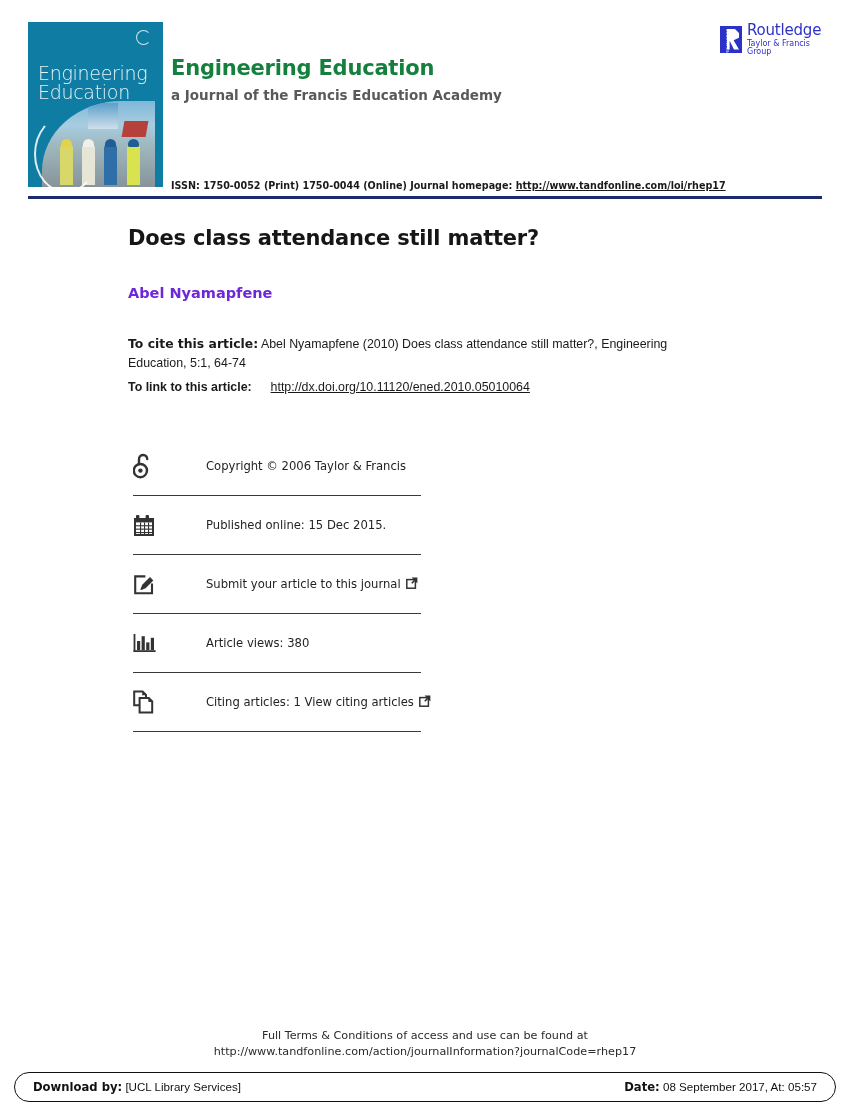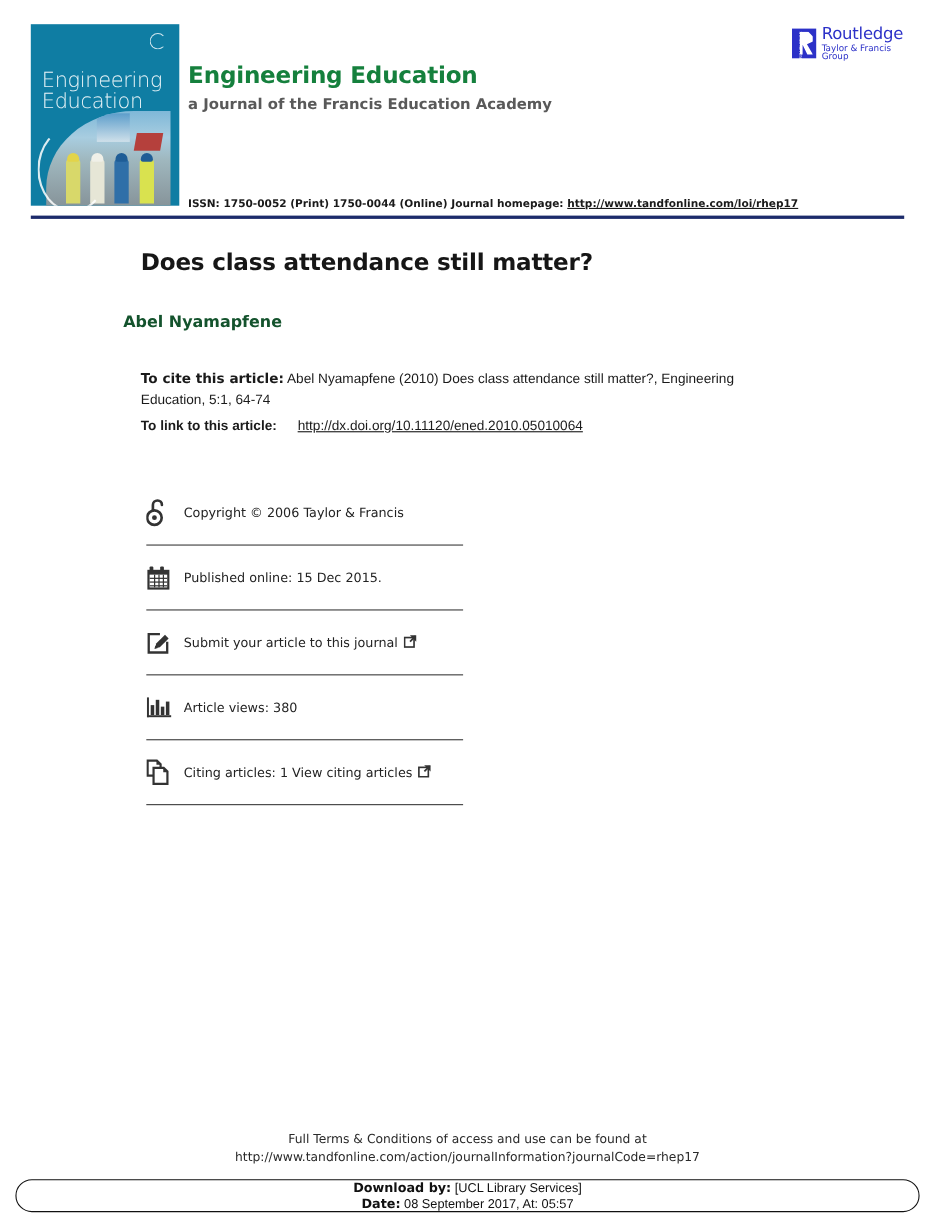--- a/index.html
+++ b/index.html
@@ -183,25 +183,25 @@
     position: absolute;
     left: 128px; top: 226px;
     font-family: "DejaVu Sans", sans-serif;
     font-size: 21px;
     font-weight: bold;
     color: #161616;
     letter-spacing: -0.2px;
   }
   #author {
     position: absolute;
-    left: 112px; top: 285px;
+    left: 128px; top: 285px;
     font-family: "DejaVu Sans", sans-serif;
     font-size: 14.5px;
     font-weight: bold;
-    color: #14532d;
+    color: #6d28d9;
   }
 
   #cite-block {
     position: absolute;
     left: 128px; top: 334px;
     width: 580px;
     font-family: "Liberation Sans", sans-serif;
     font-size: 12.4px;
     line-height: 19px;
     color: #1a1a1a;
@@ -222,20 +222,21 @@
     position: absolute;
     left: 133px; top: 437px;
     width: 288px;
   }
   .meta-row {
     position: relative;
     height: 58px;
     display: flex;
     align-items: center;
     border-bottom: 1.6px solid #3a3a3a;
+    gap: 39px;
   }
   .meta-icon {
     width: 34px;
     flex: none;
     display: flex;
     align-items: center;
     justify-content: flex-start;
     color: #333333;
   }
   .meta-label {
@@ -270,21 +271,20 @@
     border: 1.6px solid #111111;
     border-radius: 16px;
     box-sizing: border-box;
     display: flex;
     align-items: center;
     justify-content: space-between;
     padding: 0 18px;
     font-family: "Liberation Sans", sans-serif;
     font-size: 11.6px;
     color: #111111;
-    flex-direction: column;
   }
   #download-bar b { font-family: "DejaVu Sans", sans-serif; }
 </style>
 </head>
 <body>
 
 <div id="header">
 
   <div id="cover-art">
     <div id="cover-mark"></div>

